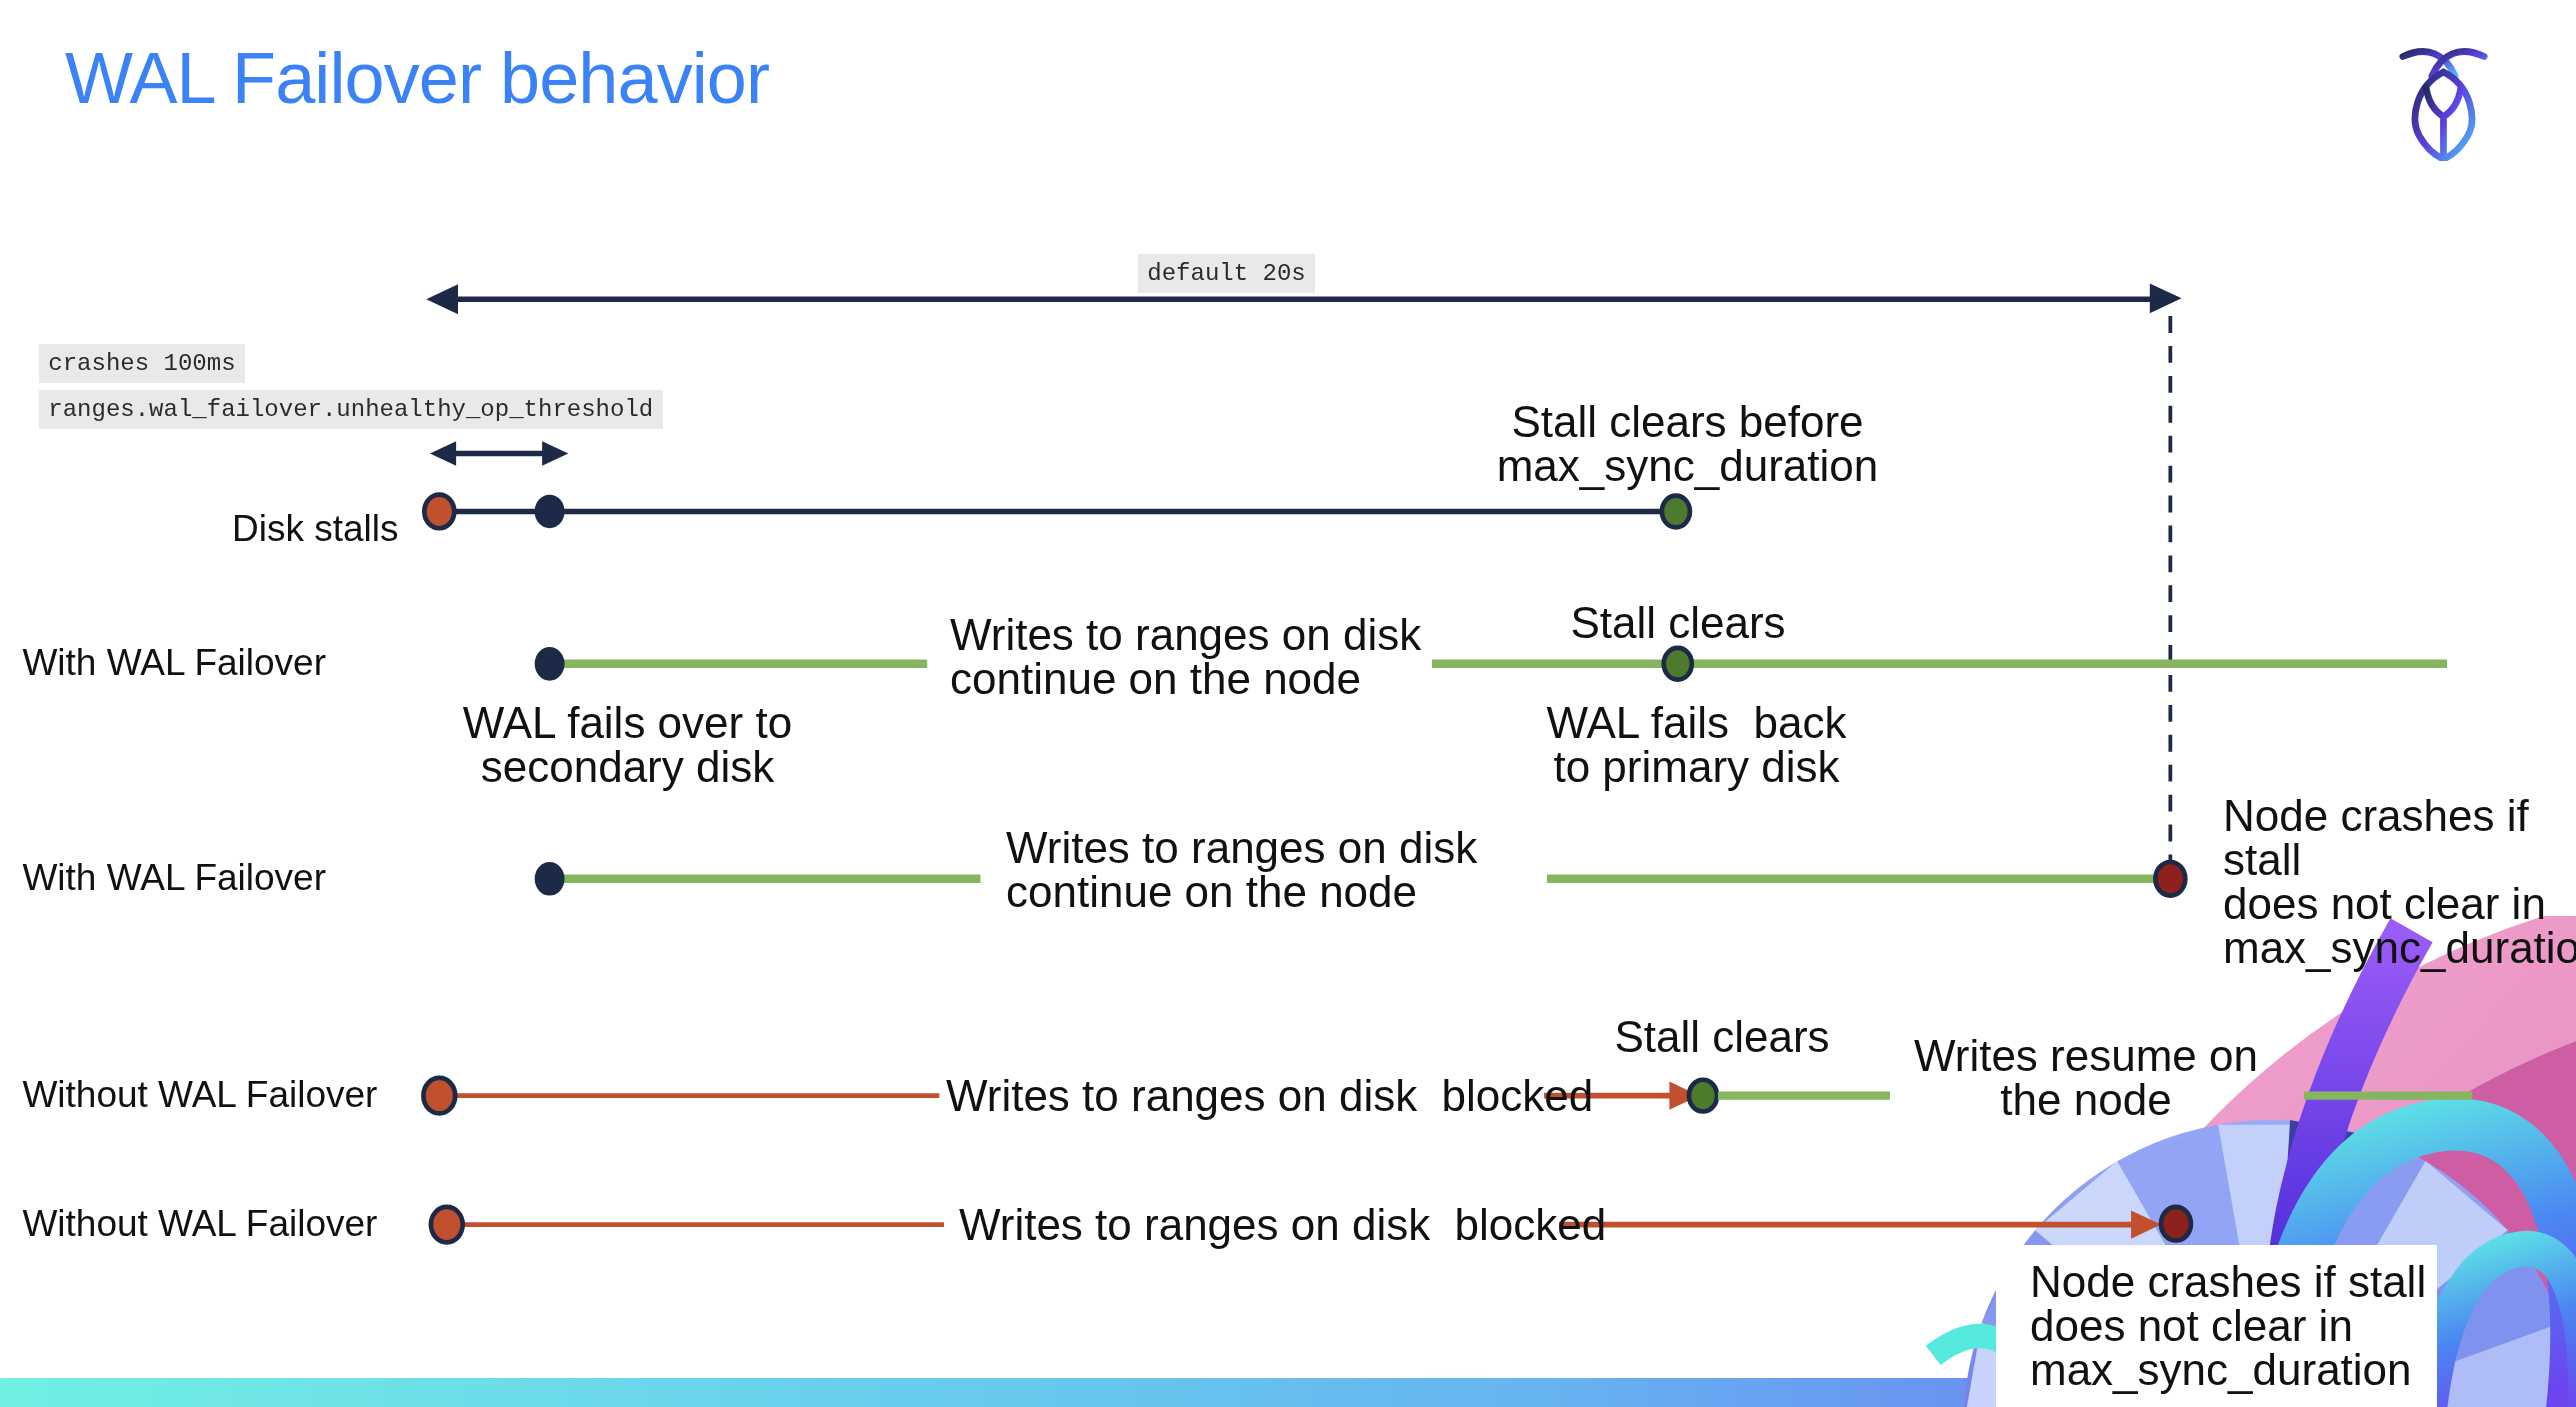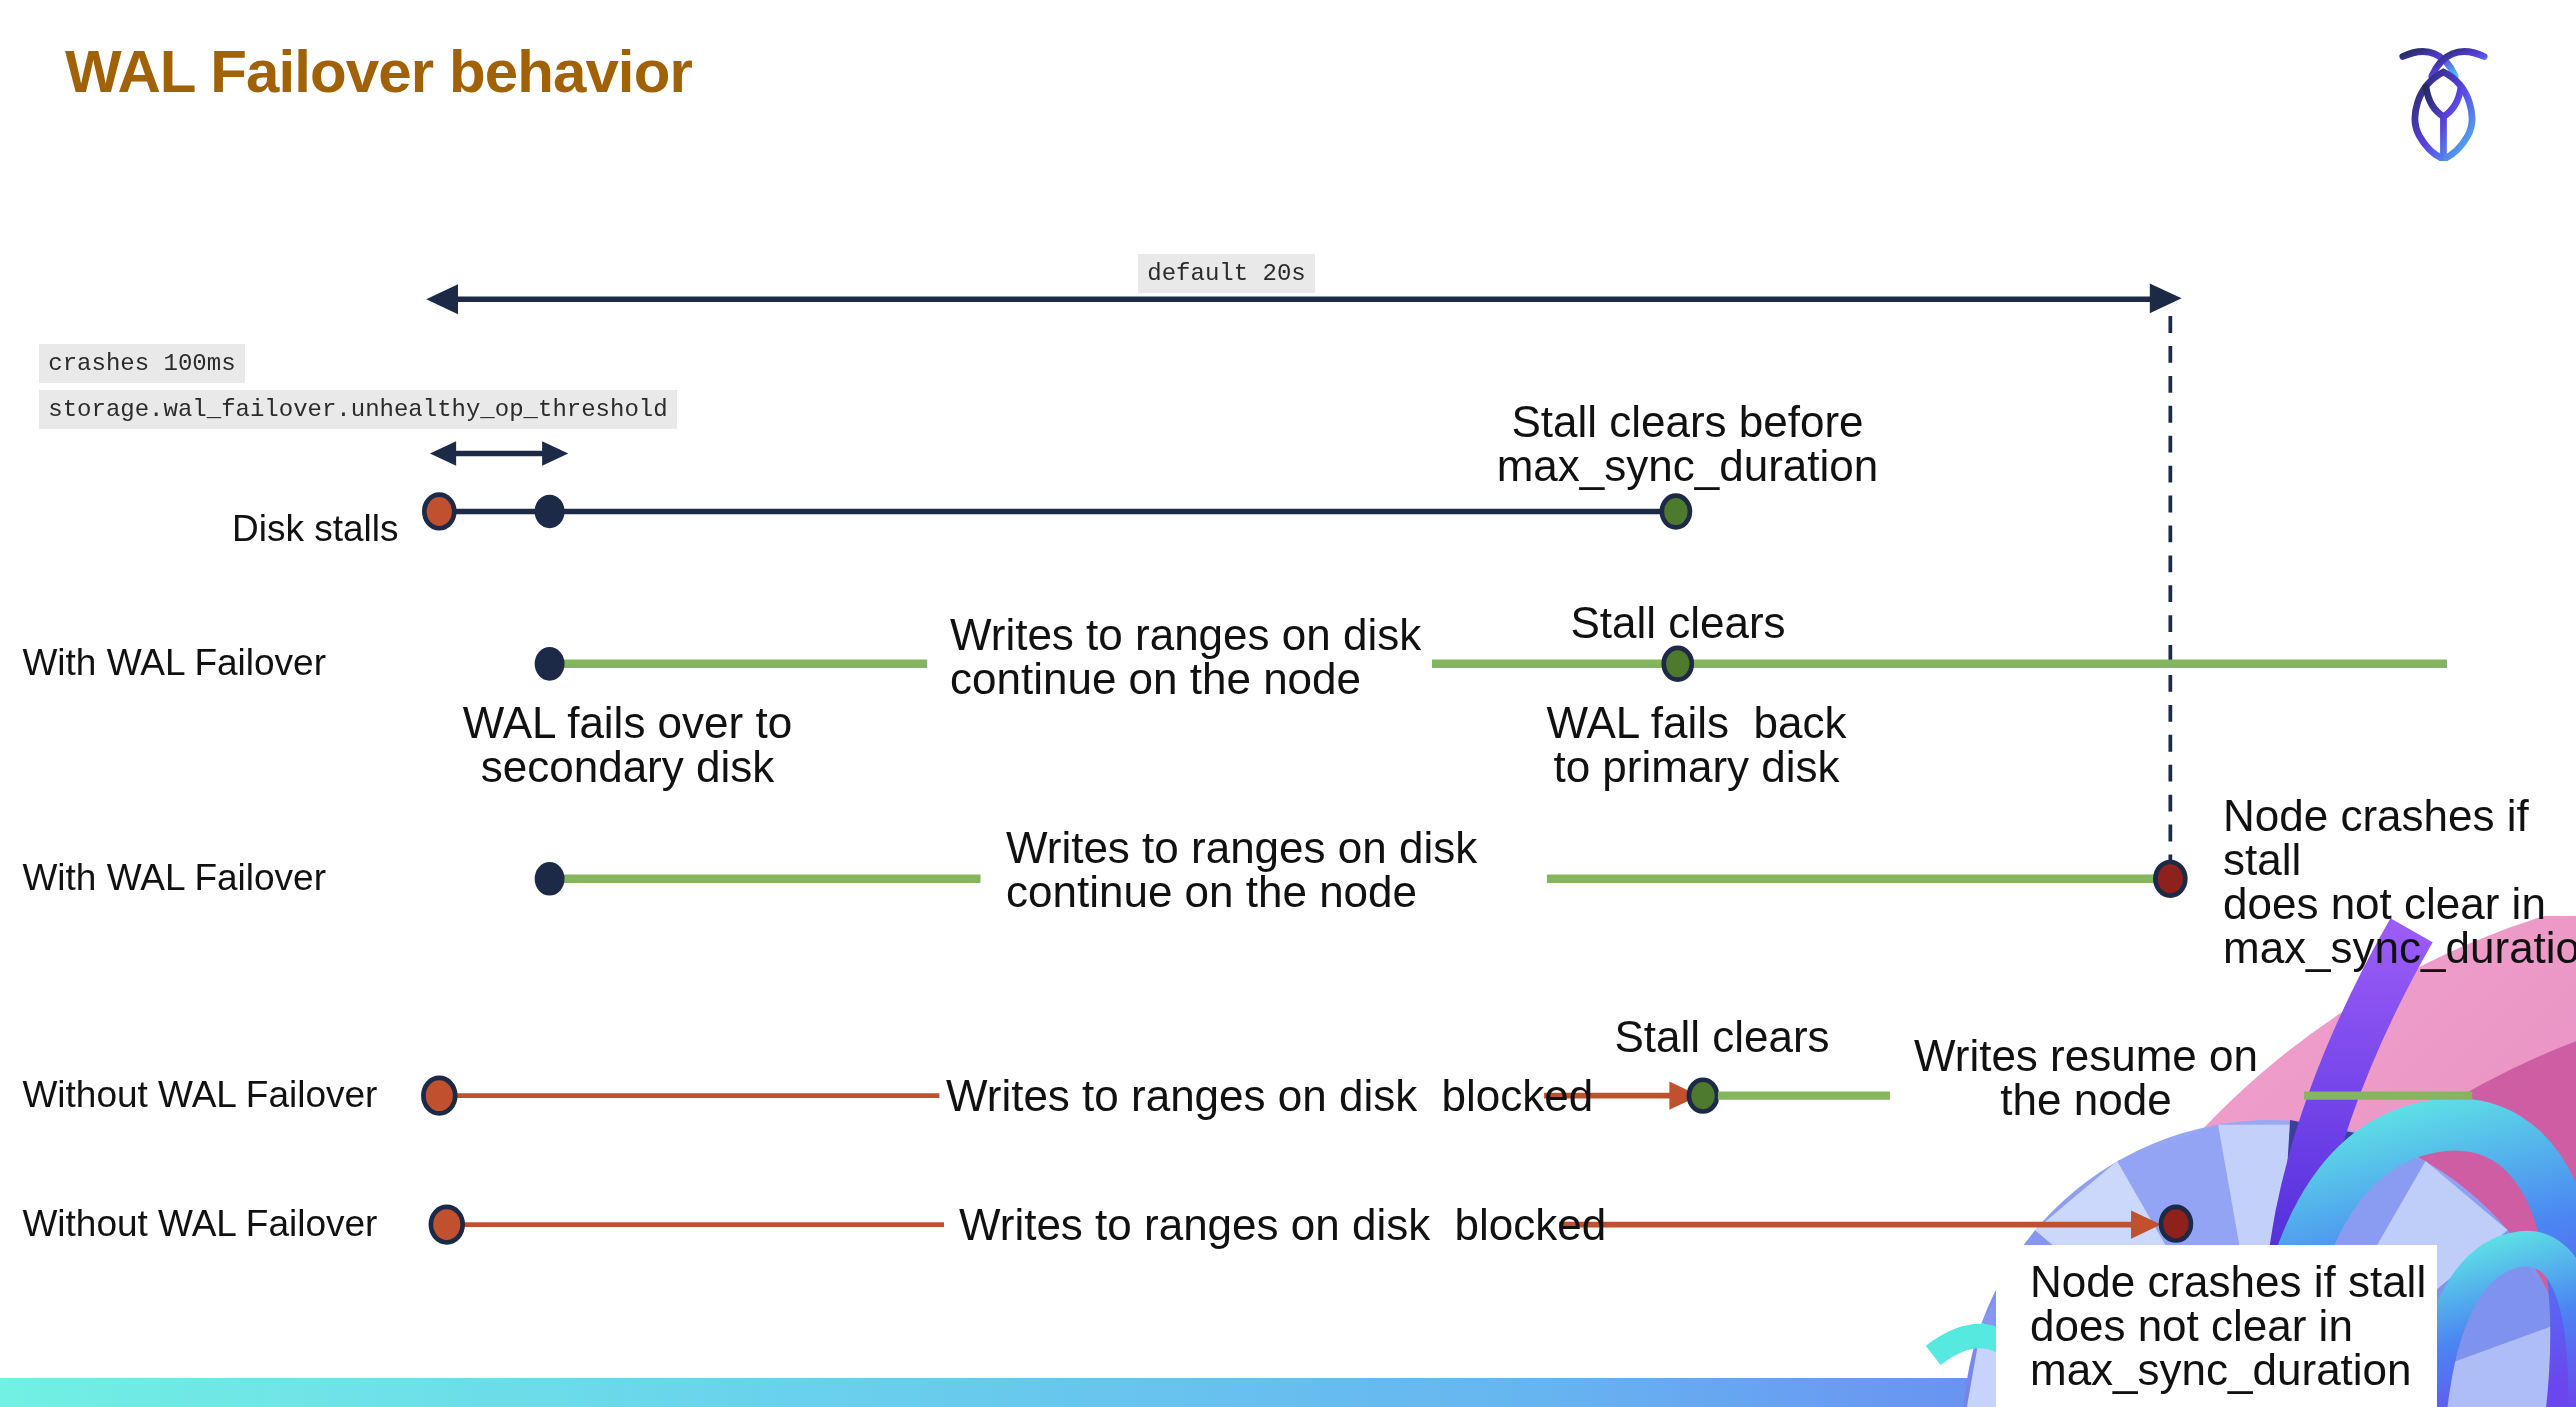--- a/index.html
+++ b/index.html
@@ -5,22 +5,22 @@
   :root{
     --navy:#1c2a47; --green-line:#85b55e; --green-dot:#4e7a2e;
     --red:#c0502e; --dark-red:#8e211c; --code-bg:#e9e9e9; --text:#101010;
   }
   html,body{margin:0;padding:0;background:#777;}
   .slide{
     position:relative; width:2576px; height:1408px; background:#ffffff;
     overflow:hidden; font-family:"Liberation Sans", sans-serif; color:var(--text);
   }
   .title{
-    position:absolute; left:65px; top:37px; font-size:60px; font-weight:700;
-    letter-spacing:-0.9px; color:#a16207; white-space:nowrap;
+    position:absolute; left:65px; top:37px; font-size:72px; font-weight:400;
+    letter-spacing:-0.9px; color:#3b82f6; white-space:nowrap;
   }
   .code-block{position:absolute; font-family:"Liberation Mono","DejaVu Sans Mono",monospace; font-size:24px; color:#2b2b2b;}
   .code-line{display:block; width:max-content; background:var(--code-bg); padding:3.7px 9.3px; margin-bottom:6.5px; line-height:32px;}
   .row-label{position:absolute; font-size:37px; color:#111; white-space:nowrap;}
   .note{position:absolute; font-size:44px; line-height:44px; color:#111; white-space:pre-wrap;}
   .note.center{text-align:center;}
   svg.layer{position:absolute; left:0; top:0;}
   .navy-stroke{stroke:var(--navy); fill:none;}
   .green-stroke{stroke:var(--green-line); fill:none;}
   .red-stroke{stroke:var(--red); fill:none;}
@@ -148,21 +148,21 @@
       <path d="M50,32 C22,46 15,80 25,98 C33,112 43,119 50,122 C57,119 67,112 75,98 C85,80 78,46 50,32 Z"></path>
       <path d="M50,120 L50,78 M50,78 C40,72 34,61 32,48 M50,78 C60,72 66,61 68,48"></path>
     </g>
   </svg>
 
   <div class="code-block" style="left:1138px; top:254px;">
     <span class="code-line">default 20s</span>
   </div>
   <div class="code-block" style="left:39px; top:344px;">
     <span class="code-line">crashes 100ms</span>
-    <span class="code-line">storage.wal_failover.unhealthy_op_threshold</span>
+    <span class="code-line">ranges.wal_failover.unhealthy_op_threshold</span>
   </div>
 
   <div class="row-label" style="left:232px; top:508px;">Disk stalls</div>
   <div class="row-label" style="left:22.4px; top:642px;">With WAL Failover</div>
   <div class="row-label" style="left:22.4px; top:857px;">With WAL Failover</div>
   <div class="row-label" style="left:22.4px; top:1074px;">Without WAL Failover</div>
   <div class="row-label" style="left:22.4px; top:1203px;">Without WAL Failover</div>
 
   <div class="note center" style="left:1482px; top:400px; width:411px;">Stall clears before
 max_sync_duration</div>

